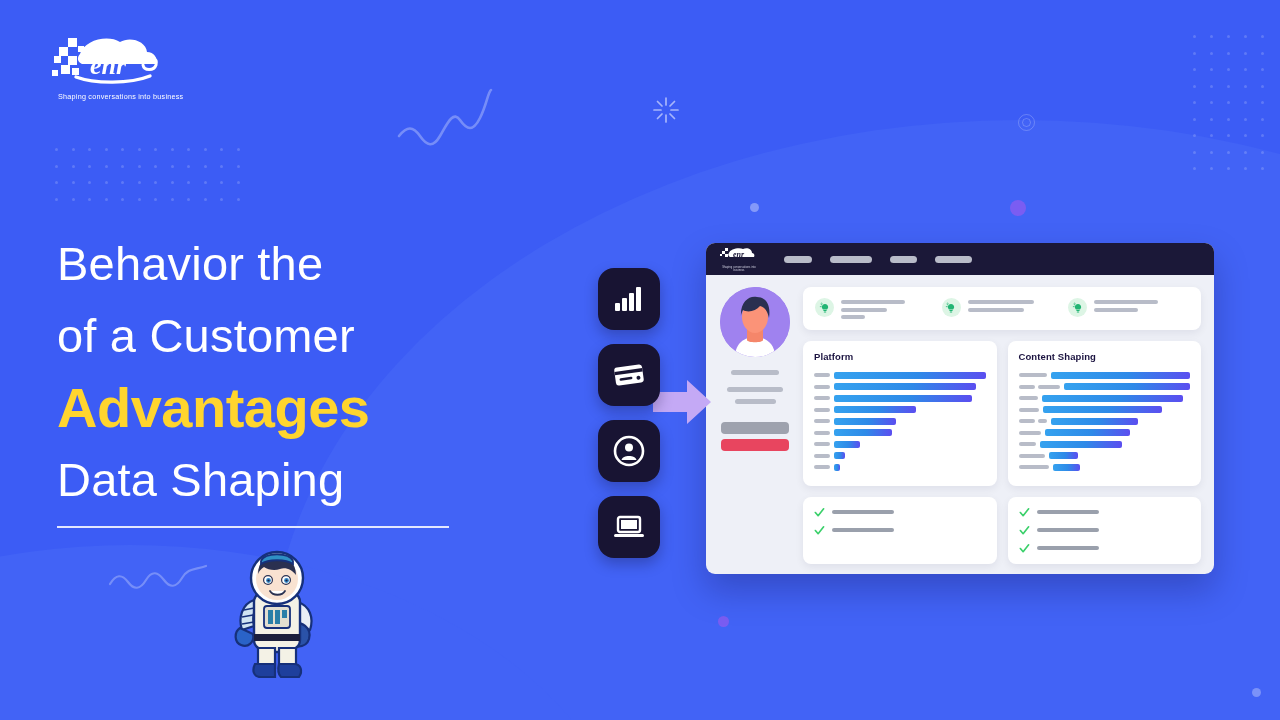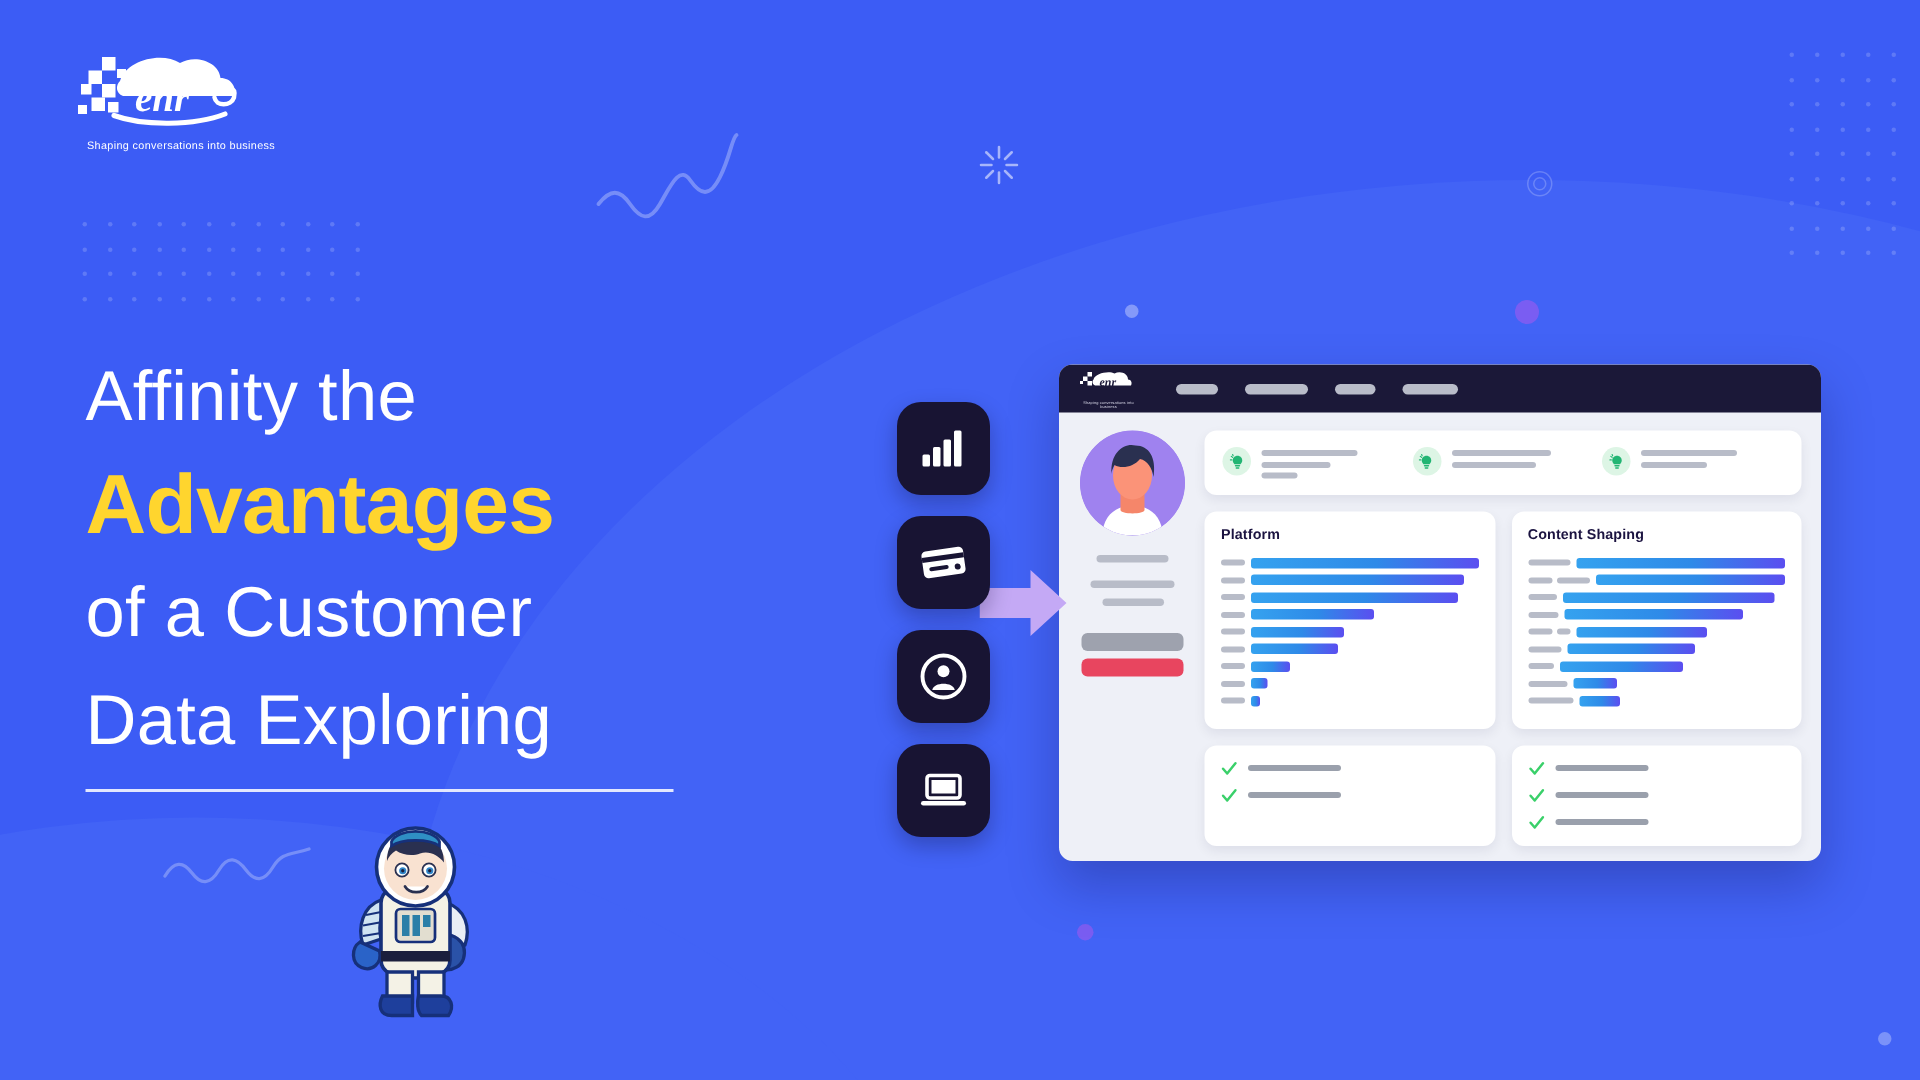--- a/index.html
+++ b/index.html
@@ -294,24 +294,24 @@
     <path d="M26 45 C45 52, 80 52, 100 44" stroke="#ffffff" stroke-width="3.4" fill="none" stroke-linecap="round"></path>
     <g fill="#ffffff" font-family="'Liberation Serif', serif" font-style="italic" font-size="26" font-weight="700">
       <text x="40" y="42">enr</text>
     </g>
     <path d="M88 26 C100 22, 108 26, 106 33 C104 39, 94 39, 93 33" stroke="#ffffff" stroke-width="3" fill="none" stroke-linecap="round"></path>
   </svg>
   <div class="logo-tagline">Shaping conversations into business</div>
 </div>
 
 <div class="headline">
-  <div class="hl-line">Affinity the</div>
+  <div class="hl-line">Behavior the</div>
+  <div class="hl-line">of a Customer</div>
   <div class="hl-line hl-accent">Advantages</div>
-  <div class="hl-line">of a Customer</div>
-  <div class="hl-line">Data Exploring</div>
+  <div class="hl-line">Data Shaping</div>
   <div class="hl-rule"></div>
 </div>
 
 <svg class="astro" width="98" height="132" viewBox="0 0 98 132">
 
   <path d="M26 52 C14 56, 10 70, 14 82 L26 78 C24 68, 26 60, 32 58 Z" fill="#cfe3f2" stroke="#16307a" stroke-width="2.2" stroke-linejoin="round"></path>
   <g stroke="#16307a" stroke-width="1.4">
     <line x1="16" y1="62" x2="26" y2="60"></line>
       <line x1="14" y1="69" x2="25" y2="67"></line>
       <line x1="14" y1="76" x2="26" y2="74"></line>

